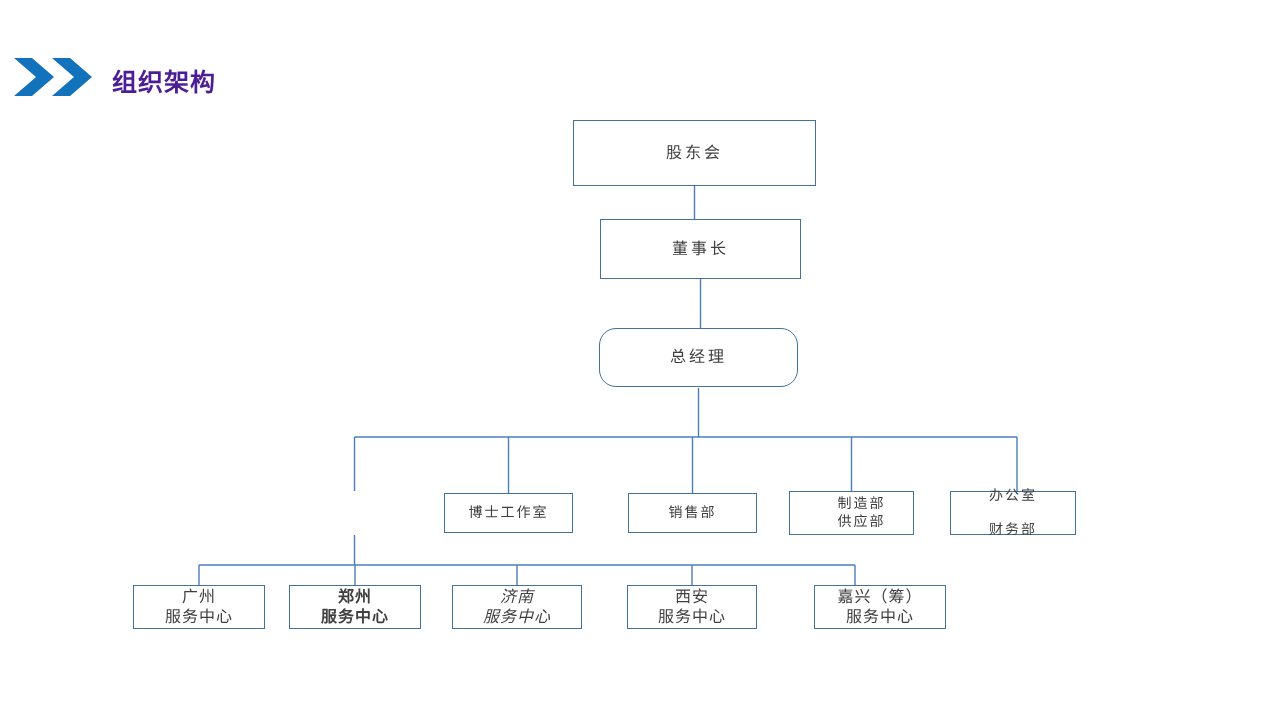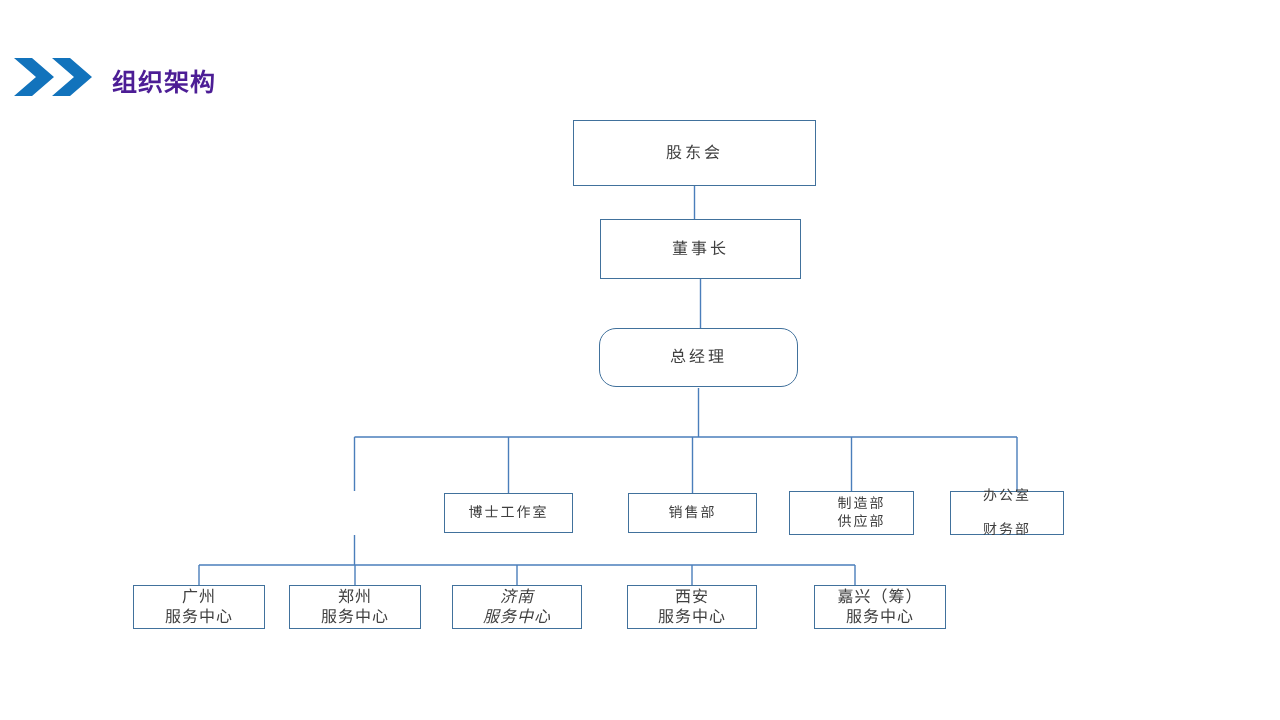--- a/index.html
+++ b/index.html
@@ -125,29 +125,29 @@
     <div class="node tier-dept" style="left: 444px; top: 493px; width: 129px; height: 40px; border-color: rgb(65, 113, 156);">
       <span class="line">博士工作室</span>
     </div>
     <div class="node tier-dept" style="left: 628px; top: 493px; width: 129px; height: 40px; border-color: rgb(65, 113, 156);">
       <span class="line">销售部</span>
     </div>
     <div class="node tier-dept" style="left: 789px; top: 491px; width: 125px; height: 44px; border-color: rgb(65, 113, 156); padding-left: 20px;">
       <span class="line">制造部</span>
       <span class="line">供应部</span>
     </div>
-    <div class="node tier-dept" style="left: 950px; top: 491px; width: 114px; height: 44px; border-color: rgb(65, 113, 156); gap: 16px;">
+    <div class="node tier-dept" style="left: 950px; top: 491px; width: 126px; height: 44px; border-color: rgb(65, 113, 156); gap: 16px;">
       <span class="line">办公室</span>
       <span class="line">财务部</span>
     </div>
     <div class="node tier-branch" style="left: 133px; top: 585px; width: 132px; height: 44px; border-color: rgb(65, 113, 156);">
       <span class="line">广州</span>
       <span class="line">服务中心</span>
     </div>
-    <div class="node tier-branch" style="left: 289px; top: 585px; width: 132px; height: 44px; border-color: rgb(65, 113, 156);">
+    <div class="node tier-branch" style="left: 289px; top: 585px; width: 132px; height: 44px; border-color: rgb(65, 113, 156); font-weight: bold;">
       <span class="line">郑州</span>
       <span class="line">服务中心</span>
     </div>
     <div class="node tier-branch" style="left: 452px; top: 585px; width: 130px; height: 44px; border-color: rgb(65, 113, 156); font-style: italic;">
       <span class="line">济南</span>
       <span class="line">服务中心</span>
     </div>
     <div class="node tier-branch" style="left: 627px; top: 585px; width: 130px; height: 44px; border-color: rgb(65, 113, 156);">
       <span class="line">西安</span>
       <span class="line">服务中心</span>

